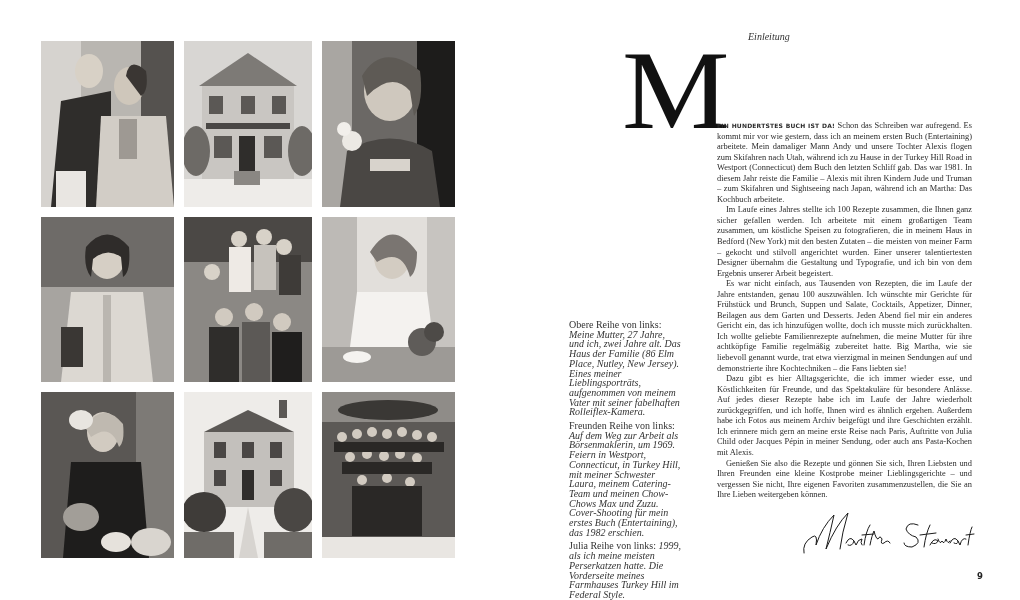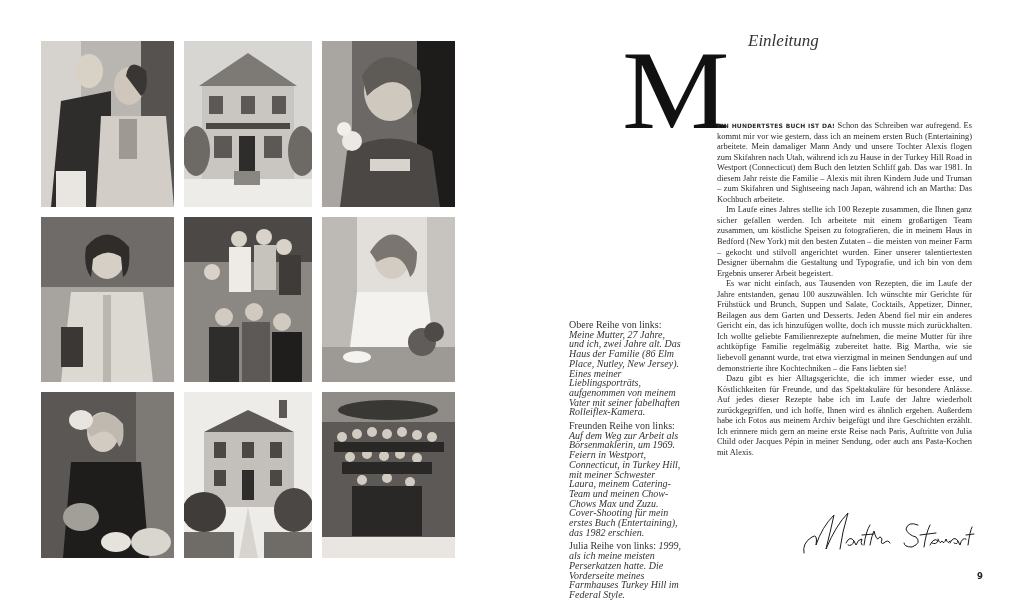--- a/index.html
+++ b/index.html
@@ -6,21 +6,21 @@
   body { width:1020px; height:600px; background:#ffffff; position:relative; overflow:hidden;
          font-family:"DejaVu Serif", serif; color:#2a2a2a; }
   .spread { position:absolute; inset:0; }
   .photo { position:absolute; overflow:hidden; background:#888; }
   .photo svg { width:100%; height:100%; display:block; }
   .caption { position:absolute; left:569px; top:320px; width:112px; font-family:"Liberation Serif", serif;
              font-size:10px; line-height:9.7px; color:#333; }
   .caption p { margin:0 0 4px 0; }
   .caption i { font-style:italic; }
   .section-title { position:absolute; left:748px; top:31px; font-family:"Liberation Serif", serif;
-                   font-style:italic; font-size:17px; color:#333; }
+                   font-style:italic; font-size:10px; color:#333; }
   .dropcap { position:absolute; left:622px; top:34px; font-family:"Liberation Serif", serif;
              font-size:112px; line-height:112px; color:#111; transform:scaleX(1.08); transform-origin:left top; }
   .body-text { position:absolute; left:717px; top:121px; width:255px; font-family:"Liberation Serif", serif;
                font-size:8.4px; line-height:10.55px; color:#2b2b2b; text-align:justify; }
   .body-text p { margin:0; text-indent:9px; }
   .body-text p.first { text-indent:0; }
   .lead { font-family:"DejaVu Sans", sans-serif; font-weight:bold; font-size:6px; letter-spacing:0.2px; }
   .signature { position:absolute; left:800px; top:505px; width:175px; height:55px; }
   .page-number { position:absolute; left:977px; top:571px; font-family:"DejaVu Sans", sans-serif;
                  font-weight:bold; font-size:8.5px; color:#222; }
@@ -191,20 +191,21 @@
   </div>
 
   <div class="section-title">Einleitung</div>
   <div class="dropcap">M</div>
 
   <div class="body-text">
     <p class="first"><span class="lead">EIN HUNDERTSTES BUCH IST DA!</span> <span>Schon das Schreiben war aufregend. Es kommt mir vor wie gestern, dass ich an meinem ersten Buch (Entertaining) arbeitete. Mein damaliger Mann Andy und unsere Tochter Alexis flogen zum Skifahren nach Utah, während ich zu Hause in der Turkey Hill Road in Westport (Connecticut) dem Buch den letzten Schliff gab. Das war 1981. In diesem Jahr reiste die Familie – Alexis mit ihren Kindern Jude und Truman – zum Skifahren und Sightseeing nach Japan, während ich an Martha: Das Kochbuch arbeitete.</span></p>
     <p>Im Laufe eines Jahres stellte ich 100 Rezepte zusammen, die Ihnen ganz sicher gefallen werden. Ich arbeitete mit einem großartigen Team zusammen, um köstliche Speisen zu fotografieren, die in meinem Haus in Bedford (New York) mit den besten Zutaten – die meisten von meiner Farm – gekocht und stilvoll angerichtet wurden. Einer unserer talentiertesten Designer übernahm die Gestaltung und Typografie, und ich bin von dem Ergebnis unserer Arbeit begeistert.</p>
     <p>Es war nicht einfach, aus Tausenden von Rezepten, die im Laufe der Jahre entstanden, genau 100 auszuwählen. Ich wünschte mir Gerichte für Frühstück und Brunch, Suppen und Salate, Cocktails, Appetizer, Dinner, Beilagen aus dem Garten und Desserts. Jeden Abend fiel mir ein anderes Gericht ein, das ich hinzufügen wollte, doch ich musste mich zurückhalten. Ich wollte geliebte Familienrezepte aufnehmen, die meine Mutter für ihre achtköpfige Familie regelmäßig zubereitet hatte. Big Martha, wie sie liebevoll genannt wurde, trat etwa vierzigmal in meinen Sendungen auf und demonstrierte ihre Kochtechniken – die Fans liebten sie!</p>
     <p>Dazu gibt es hier Alltagsgerichte, die ich immer wieder esse, und Köstlichkeiten für Freunde, und das Spektakuläre für besondere Anlässe. Auf jedes dieser Rezepte habe ich im Laufe der Jahre wiederholt zurückgegriffen, und ich hoffe, Ihnen wird es ähnlich ergehen. Außerdem habe ich Fotos aus meinem Archiv beigefügt und ihre Geschichten erzählt. Ich erinnere mich gern an meine erste Reise nach Paris, Auftritte von Julia Child oder Jacques Pépin in meiner Sendung, oder auch ans Pasta-Kochen mit Alexis.</p>
+    <p>Genießen Sie also die Rezepte und gönnen Sie sich, Ihren Liebsten und Ihren Freunden eine kleine Kostprobe meiner Lieblingsgerichte – und vergessen Sie nicht, Ihre eigenen Favoriten zusammenzustellen, die Sie an Ihre Lieben weitergeben können.</p>
   </div>
 
   <div class="signature" title="Martha Stewart">
     <svg viewBox="0 0 175 55" width="175" height="55">
       <g fill="none" stroke="#1a1a1a" stroke-width="1" stroke-linecap="round">
         <path d="M4 48 Q2 38 12 32 Q18 28 16 40 Q22 22 34 10 Q30 28 26 44 Q36 20 48 8 Q42 28 40 44"></path>
         <path d="M46 38 Q50 30 54 36 Q52 42 48 40 M54 36 L56 40 Q58 34 62 34 Q60 38 62 40"></path>
         <path d="M64 40 Q66 26 70 20 M62 30 L74 29 M70 40 Q72 30 74 26 Q76 34 78 34 Q80 30 82 34 Q80 40 84 38 Q88 34 90 38"></path>
         <path d="M118 20 Q108 16 106 24 Q108 30 116 32 Q122 38 112 42 Q104 42 104 38"></path>
         <path d="M124 42 Q126 28 130 20 M120 30 L136 28 M130 40 Q134 32 138 36 Q136 40 132 38 M138 34 Q140 40 142 36 Q144 40 146 34 Q148 40 150 36"></path>

